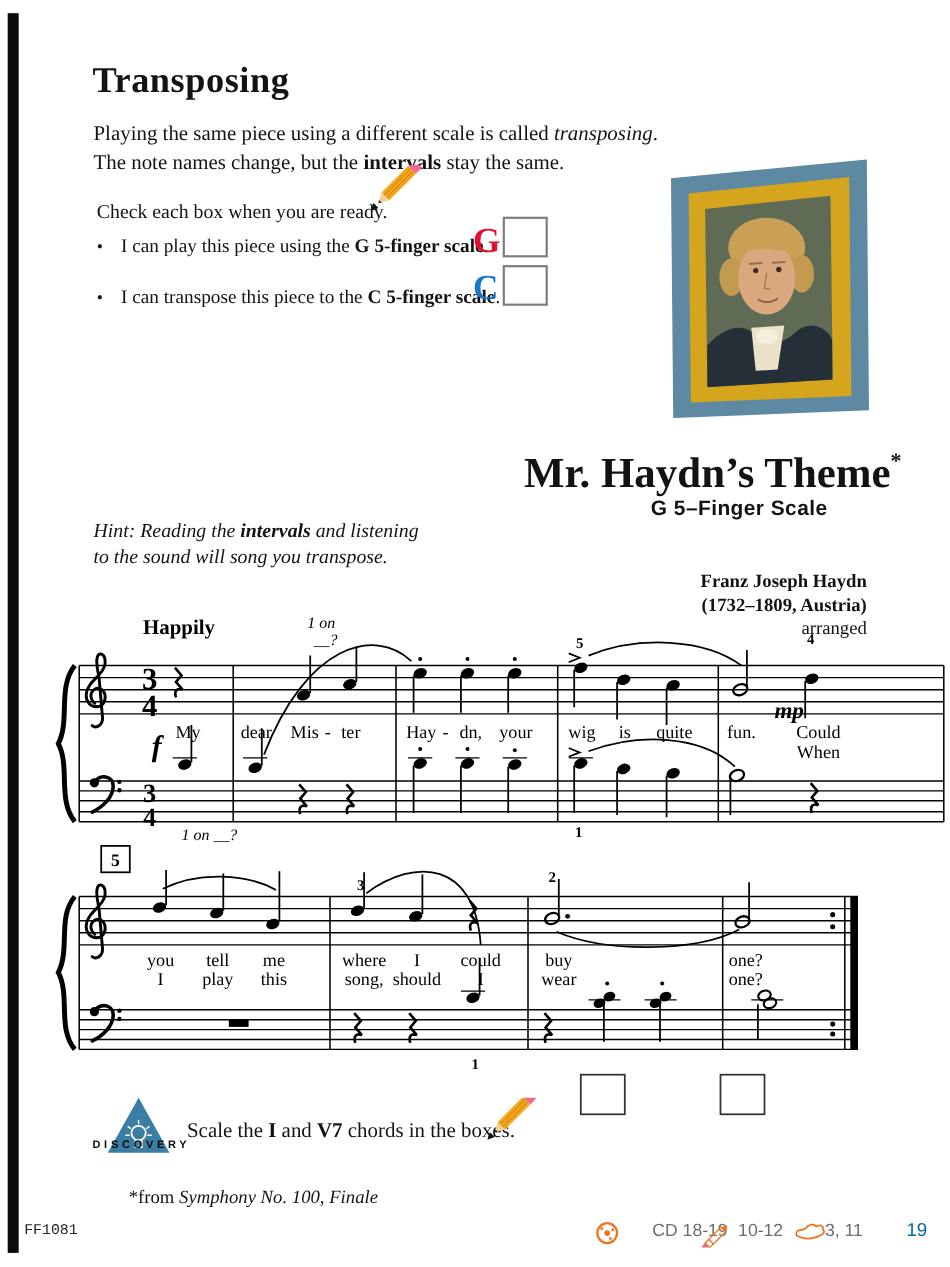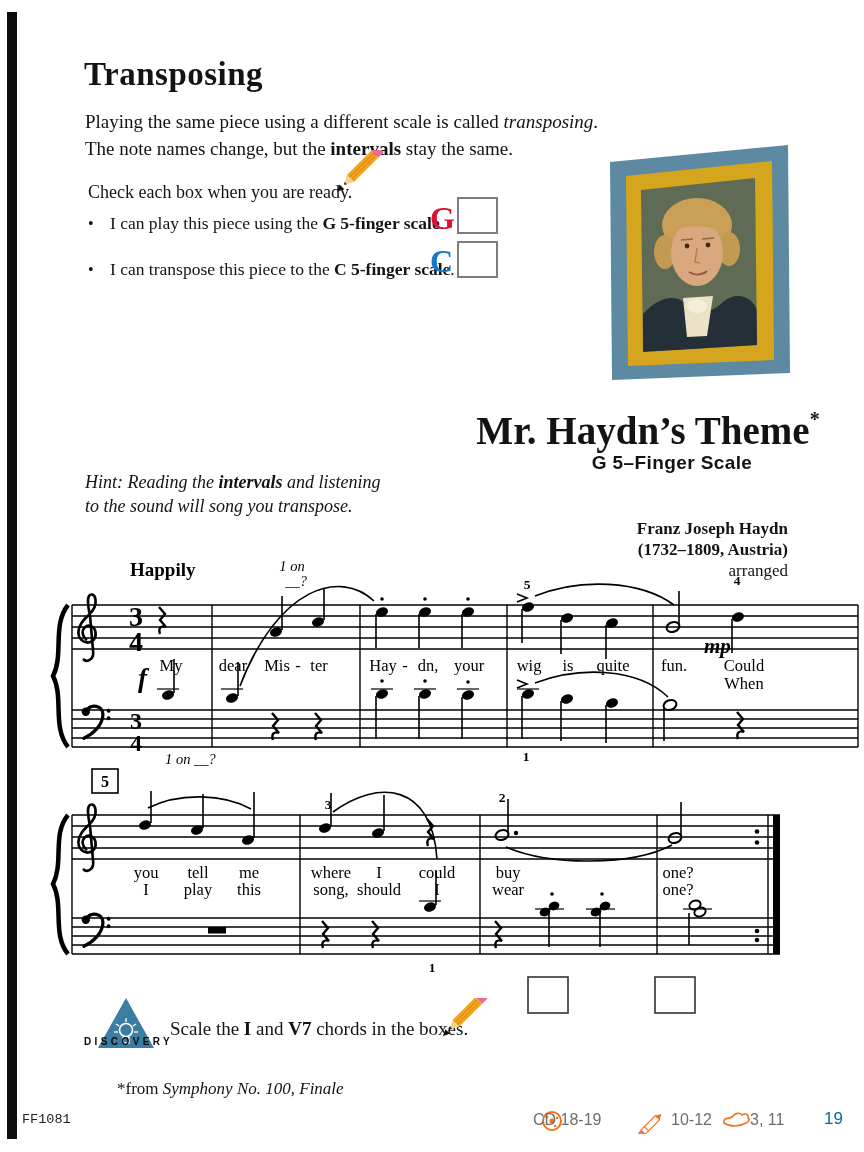--- a/index.html
+++ b/index.html
@@ -46,21 +46,21 @@
   .sys2{left:40px;top:765px;}
   
   .disc-label{left:84px;top:1036px;font-family:Liberation Sans, sans-serif;font-size:10px;font-weight:bold;
               letter-spacing:3.4px;color:#0a0a0a;z-index:3;}
   .disc-tri{left:98px;top:998px;z-index:2;}
   .disc-text{left:170px;top:1018px;font-size:19px;}
   
   .footnote{left:77px;top:1079px;font-size:17px;margin-left:40px;}
   .pubcode{left:22px;top:1112px;font-size:13.5px;color:#222;font-family:Liberation Mono, monospace;}
   .ftr{font-family:"Liberation Sans",sans-serif;font-size:16px;color:#6d6d6d;}
-  .ftr-cd{left:533px;top:1111px;}
+  .ftr-cd{left:593px;top:1111px;}
   .ftr-pencil{left:671px;top:1111px;}
   .ftr-hand{left:750px;top:1111px;}
   .ftr-page{left:824px;top:1109px;font-size:17px;color:#0369a1;}
 </style>
 </head>
 <body>
 
 <div class="abs binding"></div>
 
 <div class="abs h-title">Transposing</div>

